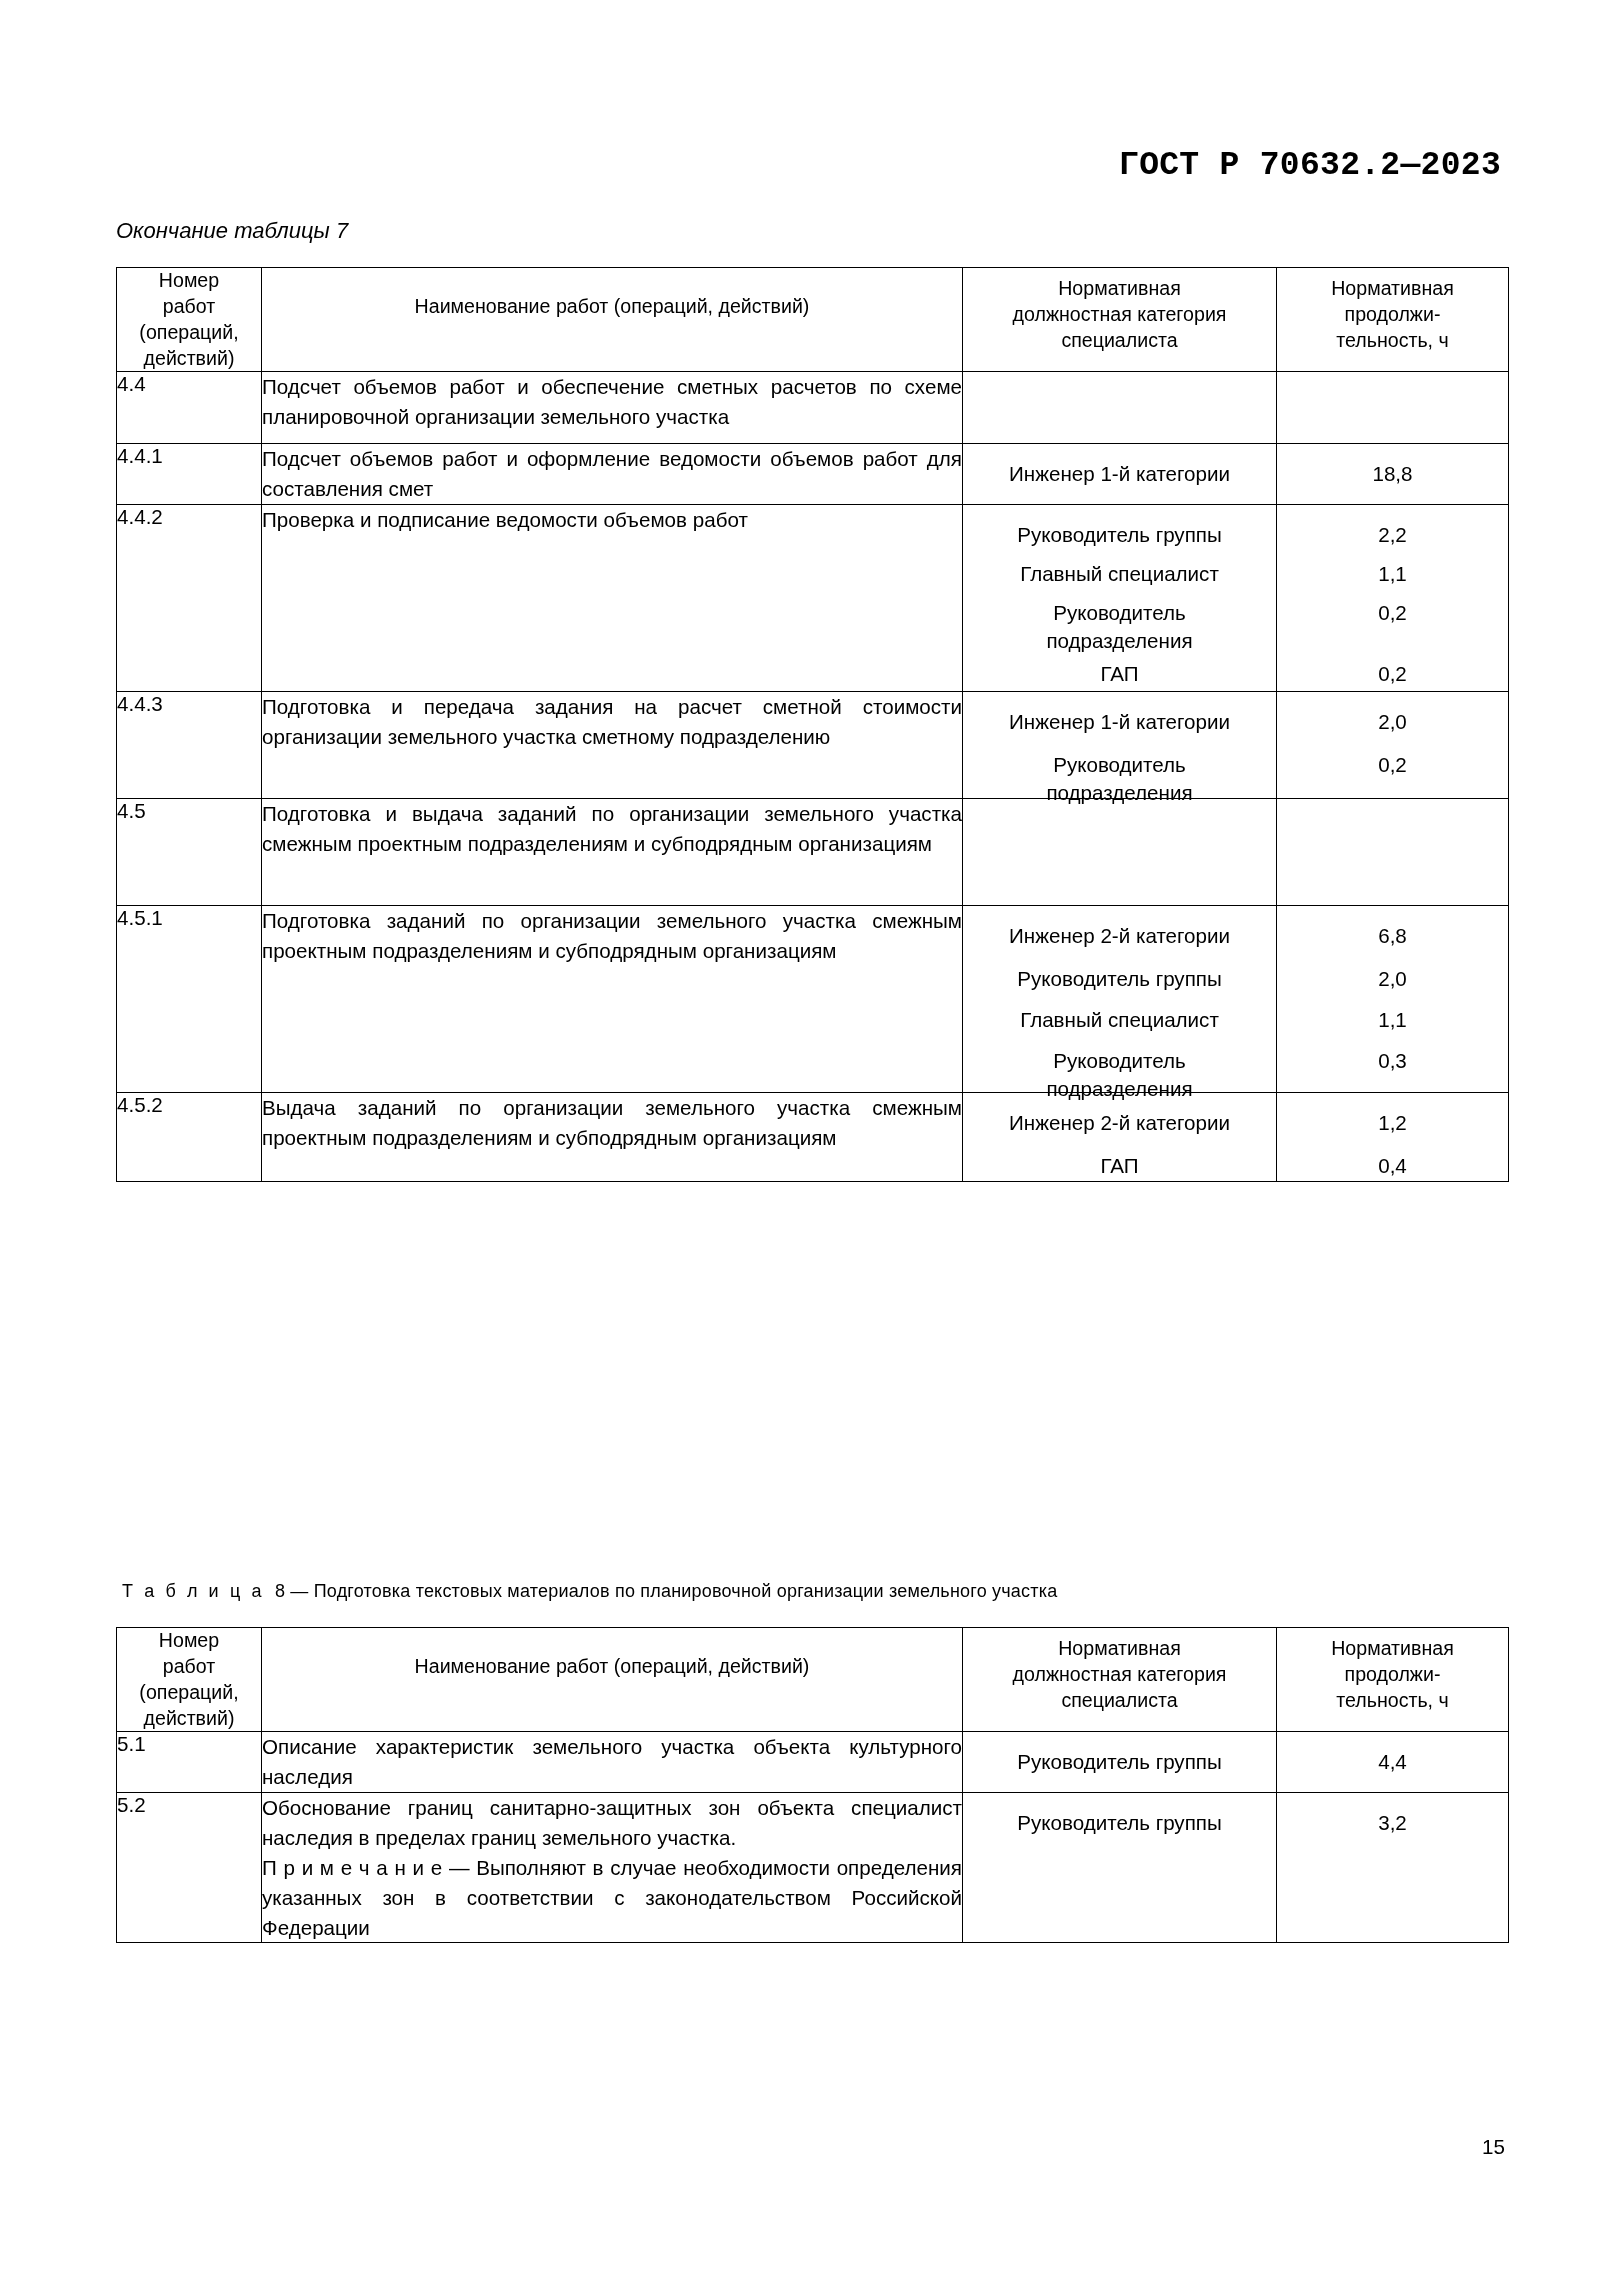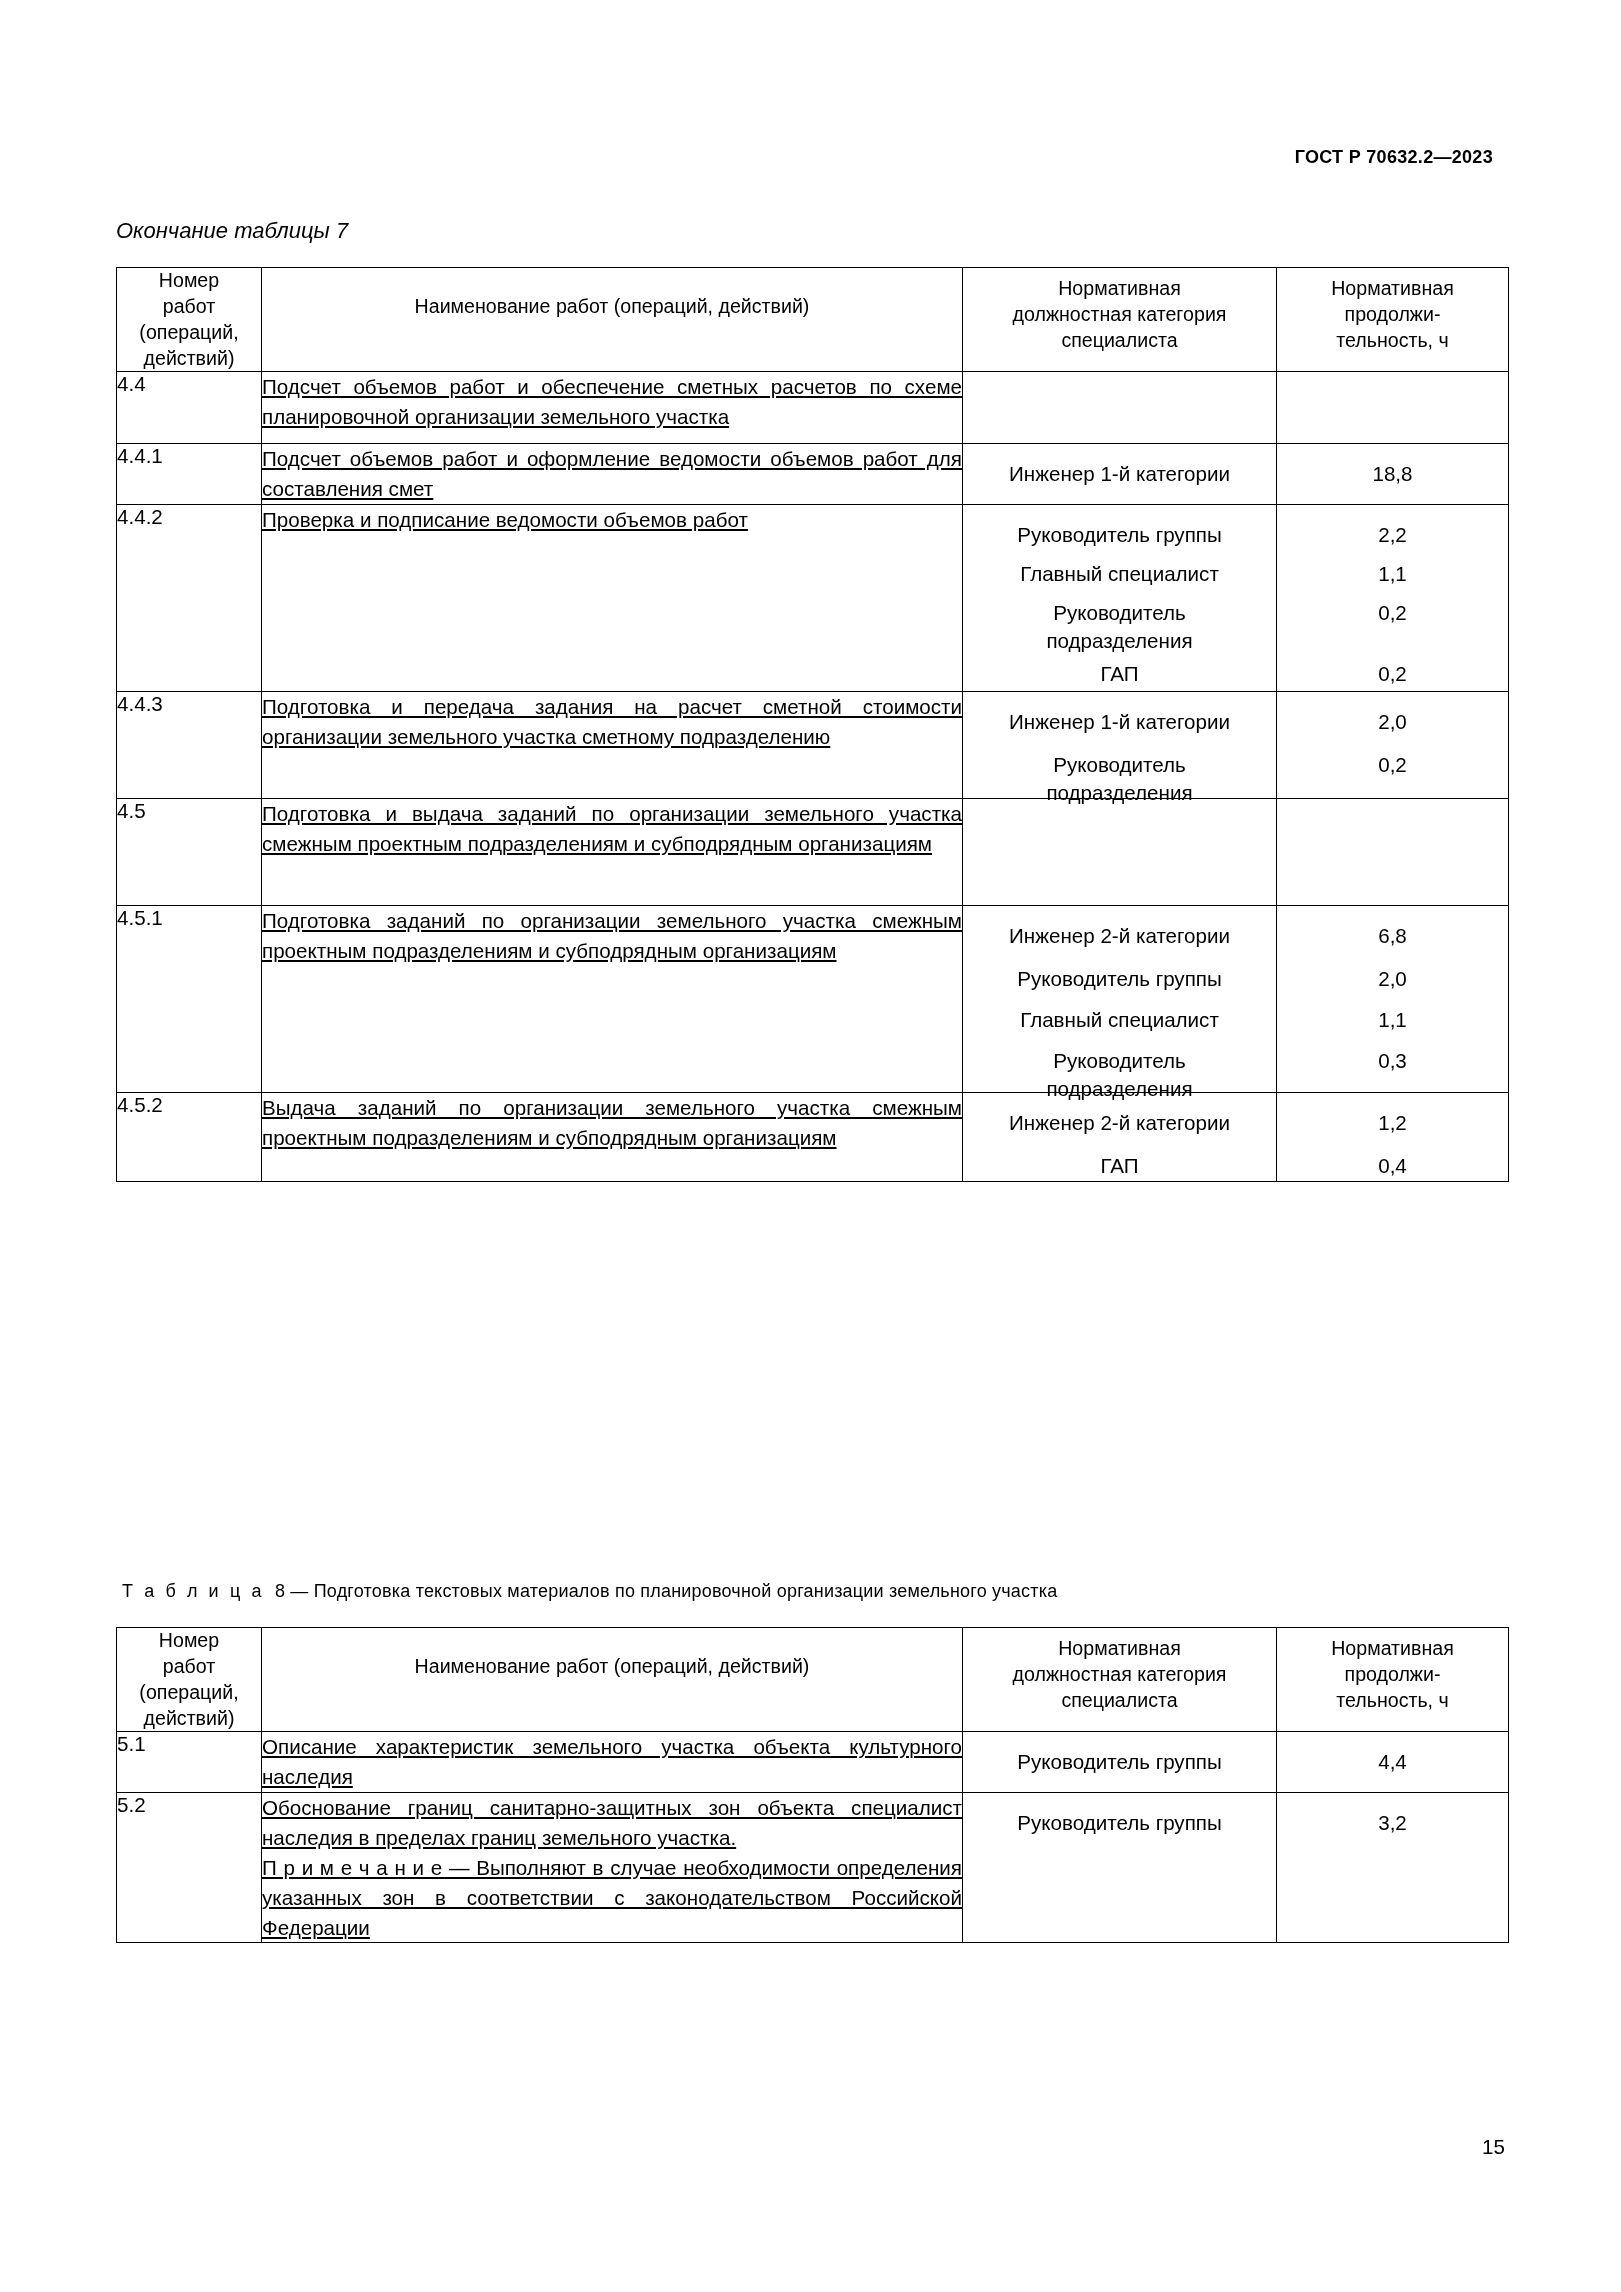--- a/index.html
+++ b/index.html
@@ -15,24 +15,25 @@
     position: relative;
     width: 1621px;
     height: 2293px;
     margin: 0 auto;
     background: #ffffff;
     box-sizing: border-box;
   }
   .std-header {
     position: absolute;
     top: 147px;
-    right: 128px;
-    font-size: 18px;
+    right: 120px;
+    font-size: 33px;
     font-weight: bold;
     letter-spacing: 0.3px;
+    font-family: Liberation Mono, monospace;
   }
   .table-caption {
     position: absolute;
     left: 116px;
     font-size: 22px;
     font-style: italic;
   }
   .table-caption.cap7 {
     top: 218px;
   }
@@ -80,21 +81,20 @@
   }
   td.name {
     padding: 15.7px 17.6px 15.7px 17.6px;
     text-align: justify;
     text-justify: inter-word;
     line-height: 1.45;
     font-size: 20.6px;
   }
   td.name p {
     margin: 0;
-    text-decoration: underline;
   }
   td.name p + p {
     margin-top: 0;
   }
   td.cat-stack, td.dur-stack { padding: 0; }
   .cat-line, .dur-line {
     display: flex;
     align-items: flex-start;
     justify-content: center;
     text-align: center;

